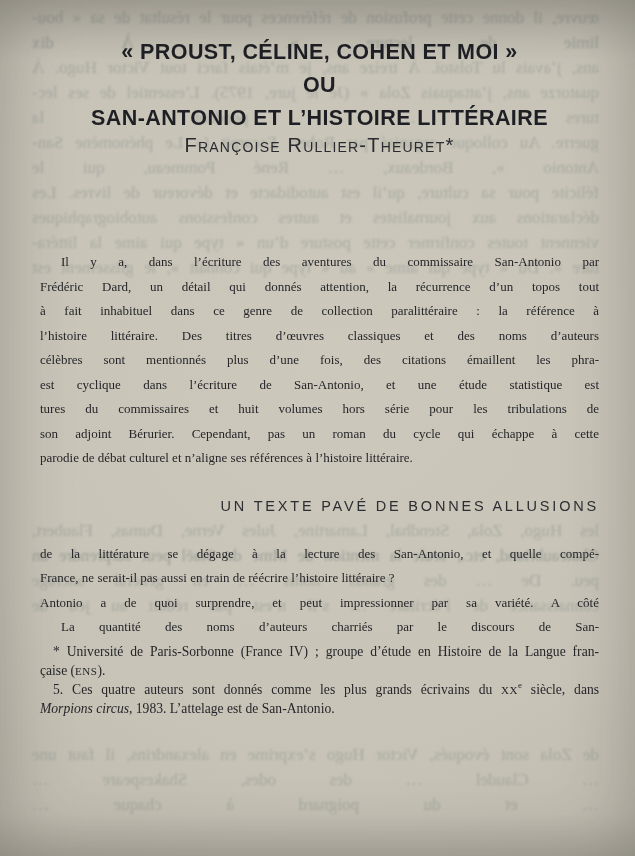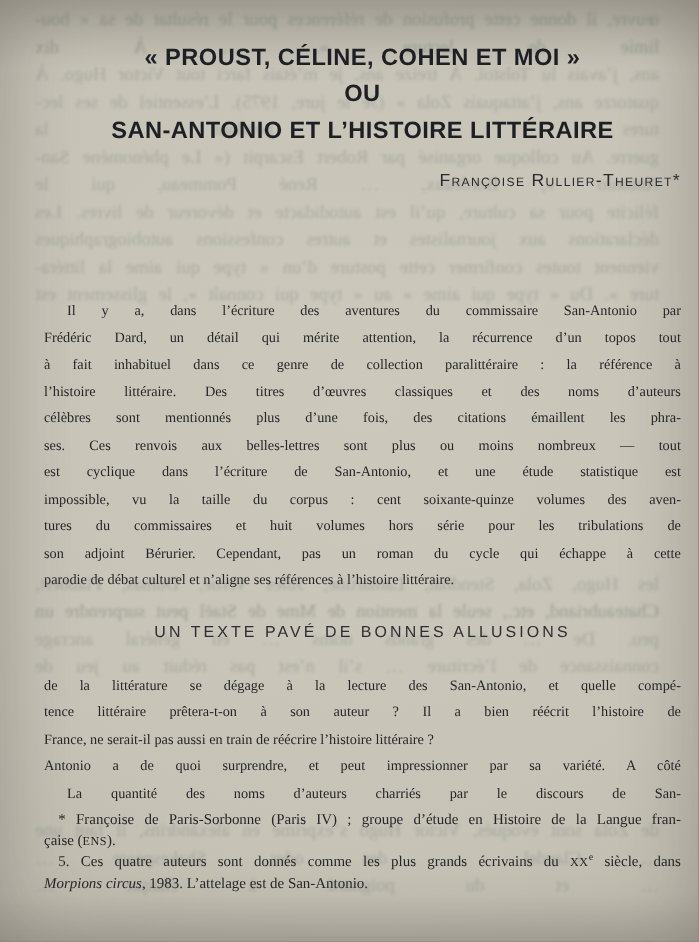--- a/index.html
+++ b/index.html
@@ -25,56 +25,56 @@
   }
   .ghost-line{
     position:absolute; left:36px; right:32px;
     font:17px/24px "Liberation Serif", serif;
     color:#79837d;
     text-align:justify; text-align-last:justify;
     white-space:nowrap; overflow:hidden;
   }
   .ghost-line.dark{ color:#5d6a66; }
   
-  .content{ position:absolute; inset:0; padding:0 16px 0 40px; }
+  .content{ position:absolute; inset:0; padding:0 36px 0 40px; }
   .title{
     margin:36px 0 0 0;
     font-family:"Liberation Sans", sans-serif;
     font-weight:700;
     font-size:21.5px; line-height:33px;
     letter-spacing:.4px;
     text-align:center;
     color:#1e1f24;
   }
   .author{
-    margin-top:20px;
-    text-align:right;
+    margin-top:0;
+    text-align:center;
     font-family:"Liberation Sans", sans-serif;
     font-variant:small-caps;
-    font-size:16px; line-height:20px;
+    font-size:20px; line-height:20px;
     letter-spacing:1.2px;
     color:#2a2b30;
   }
   .para{ margin:0; }
   .para .line{
     font-size:13px; line-height:24.5px; height:24.5px;
     text-align:justify; text-align-last:justify;
     white-space:nowrap;
   }
   .para .line.first{ text-indent:21px; }
   .para .line.last{ text-align-last:left; white-space:normal; }
   .para.cont-last .line.last{ text-align-last:justify; white-space:nowrap; }
   .para1{ margin-top:95px; }
   .section-heading{
     margin:26px 0 0 0;
     font-family:"Liberation Sans", sans-serif;
     font-weight:400;
     font-size:14.5px; line-height:18px;
     letter-spacing:2.8px;
-    text-align:center;
+    text-align:right;
     color:#2d2e33;
   }
   .para2{ margin-top:27px; }
   .para3{ margin-top:0; }
   .footnotes{ margin-top:2px; }
   .fn-line{
     font-size:13.6px; line-height:19.2px; height:19.2px;
     text-align:justify; text-align-last:justify;
     white-space:nowrap;
   }
@@ -122,49 +122,46 @@
       <div>« PROUST, CÉLINE, COHEN ET MOI »</div>
       <div>OU</div>
       <div>SAN-ANTONIO ET L’HISTOIRE LITTÉRAIRE</div>
     </h1>
 
     <div class="author">Françoise Rullier-Theuret*</div>
 
     <div class="para para1">
 
     <div class="line first">Il y a, dans l’écriture des aventures du commissaire San-Antonio par</div>
-        <div class="line">Frédéric Dard, un détail qui mérite attention, la récurrence d’un topos tout</div>
+        <div class="line">Frédéric Dard, un détail qui donnés attention, la récurrence d’un topos tout</div>
         <div class="line">à fait inhabituel dans ce genre de collection paralittéraire : la référence à</div>
         <div class="line">l’histoire littéraire. Des titres d’œuvres classiques et des noms d’auteurs</div>
         <div class="line">célèbres sont mentionnés plus d’une fois, des citations émaillent les phra-</div>
-        <div class="line">ses. Ces renvois aux belles-lettres sont plus ou moins nombreux — tout</div>
         <div class="line">est cyclique dans l’écriture de San-Antonio, et une étude statistique est</div>
-        <div class="line">impossible, vu la taille du corpus : cent soixante-quinze volumes des aven-</div>
         <div class="line">tures du commissaires et huit volumes hors série pour les tribulations de</div>
         <div class="line">son adjoint Bérurier. Cependant, pas un roman du cycle qui échappe à cette</div>
         <div class="line last">parodie de débat culturel et n’aligne ses références à l’histoire littéraire.</div>
       </div>
 
     <h2 class="section-heading">UN TEXTE PAVÉ DE BONNES ALLUSIONS</h2>
 
     <div class="para para2">
 
         <div class="line">de la littérature se dégage à la lecture des San-Antonio, et quelle compé-</div>
-        <div class="line">tence littéraire prêtera-t-on à son auteur ? Il a bien réécrit l’histoire de</div>
         <div class="line last">France, ne serait-il pas aussi en train de réécrire l’histoire littéraire ?</div>
       </div>
 
     <div class="para para3 cont-last">
 
     <div class="line last">Antonio a de quoi surprendre, et peut impressionner par sa variété. A côté</div>
         <div class="line first">La quantité des noms d’auteurs charriés par le discours de San-</div>
       </div>
 
     <div class="footnotes">
-      <div class="fn-line fn-first">* Françoise de Paris-Sorbonne (Paris IV) ; groupe d’étude en Histoire de la Langue fran-</div>
+      <div class="fn-line fn-first">* Université de Paris-Sorbonne (France IV) ; groupe d’étude en Histoire de la Langue fran-</div>
       <div class="fn-line fn-plain"><span>çaise (</span><span class="sc">ENS</span><span>).</span></div>
       <div class="fn-line fn-first"><span>5. Ces quatre auteurs sont donnés comme les plus grands écrivains du </span><span class="sc">XX</span><span class="sup">e</span><span> siècle, dans</span></div>
       <div class="fn-line fn-plain"><span class="it">Morpions circus</span><span>, 1983. L’attelage est de San-Antonio.</span></div>
     </div>
 
 
   </div>
 </div>
 
 </body></html>

